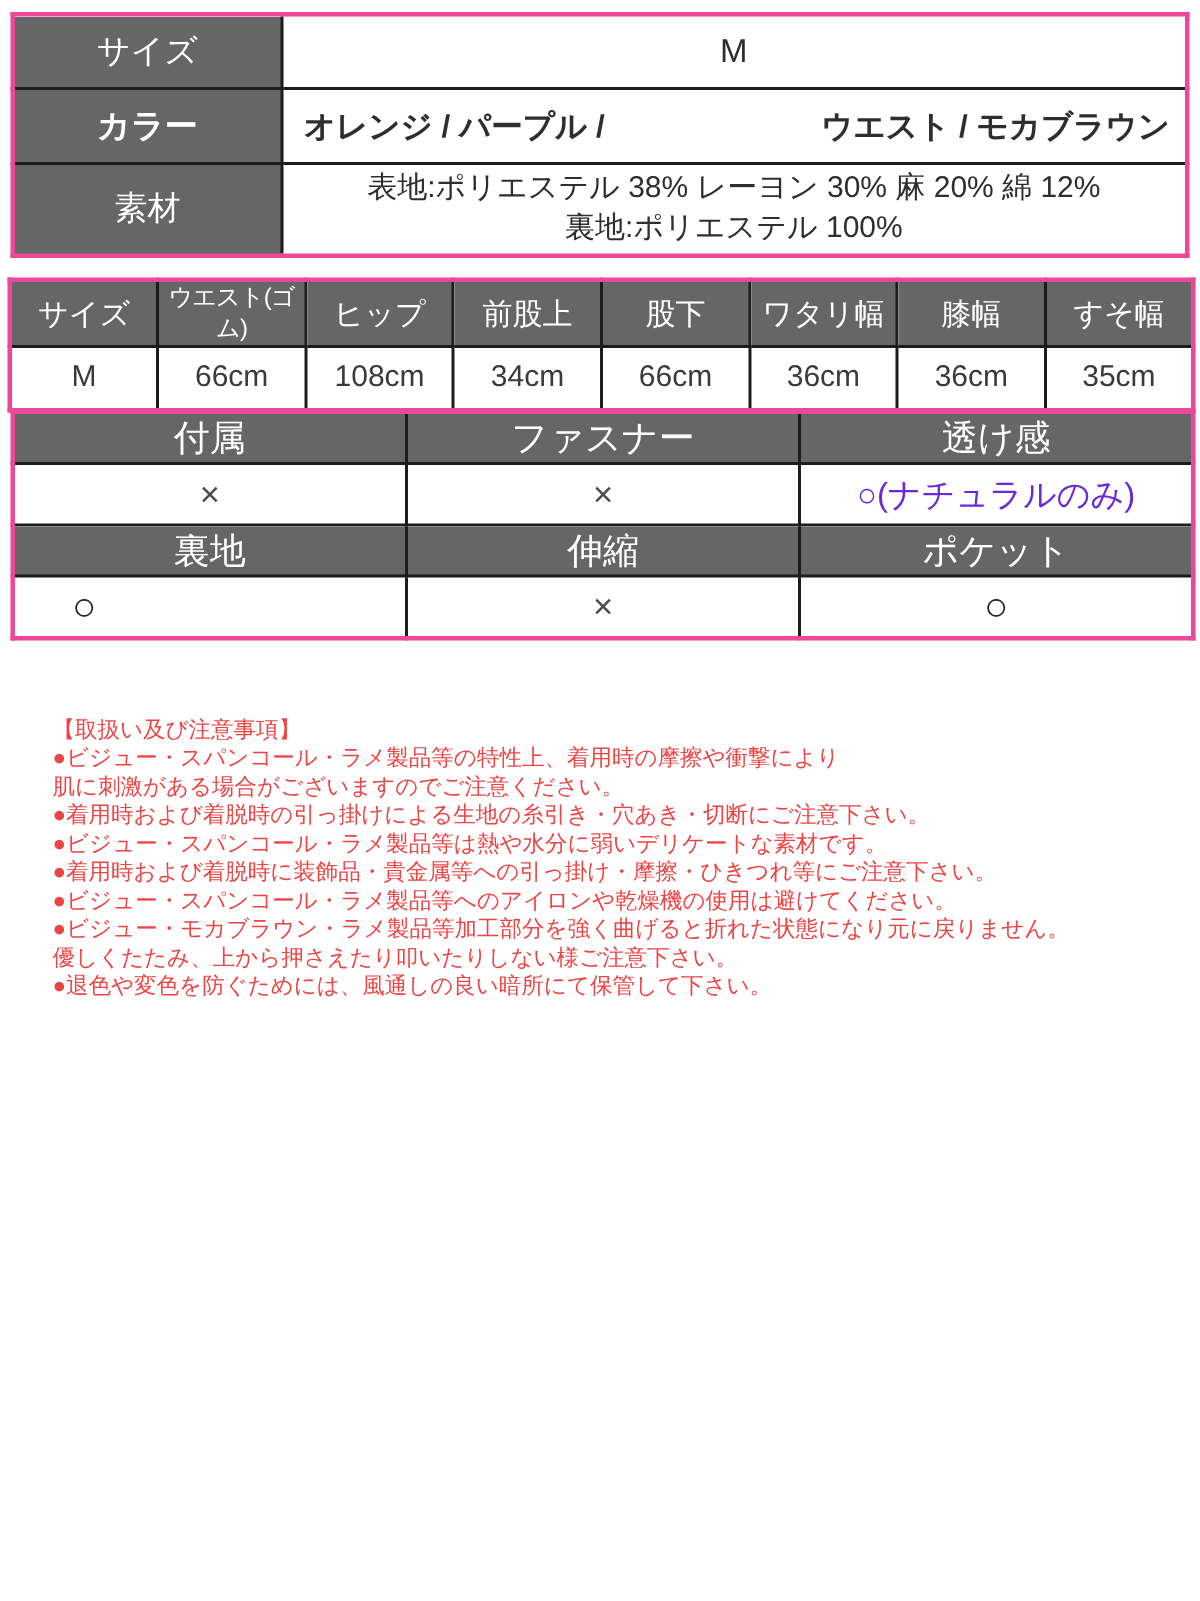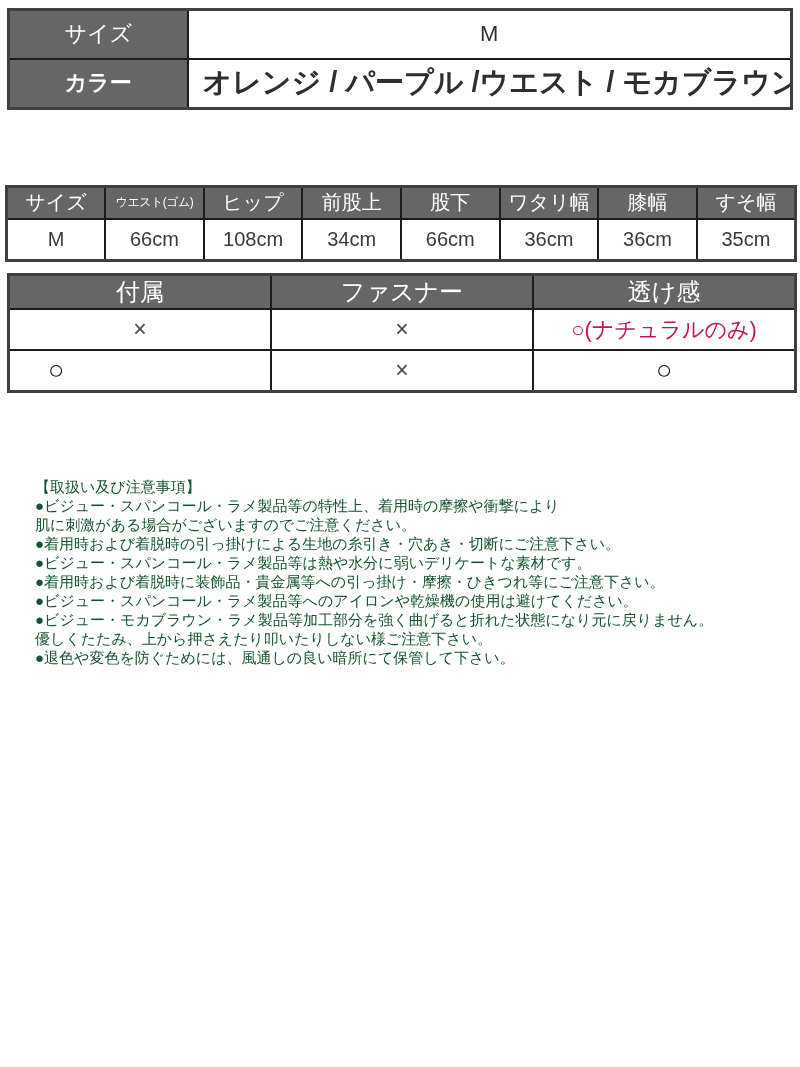--- a/index.html
+++ b/index.html
@@ -7,21 +7,21 @@
   body {
     width: 800px; height: 1067px;
     background: #ffffff;
     position: relative;
     font-family: "Liberation Sans", "DejaVu Sans", sans-serif;
   }
   table {
     border-collapse: collapse;
     table-layout: fixed;
     position: absolute;
-    border: 3px solid #404040;
+    border: 3px solid #ec4899;
   }
   th, td {
     border: 2px solid #1c1c1c;
     text-align: center;
     vertical-align: middle;
     padding: 0;
     overflow: hidden;
   }
   th {
     background: #666666;
@@ -35,47 +35,47 @@
   .t1 th { font-size: 22px; }
   .t1 .row-size th, .t1 .row-size td { height: 49px; }
   .t1 .row-color th, .t1 .row-color td { height: 50px; font-weight: bold; }
   .t1 .row-material th, .t1 .row-material td { height: 62px; }
   .t1 td { font-size: 22px; color: #2e2e2e; }
   .color-flex {
     display: flex;
     justify-content: space-between;
     align-items: center;
     padding: 0 10px 0 14px;
-    font-size: 29px;
+    font-size: 21px;
     white-space: nowrap;
   }
   .material-cell div { font-size: 20px; line-height: 27px; }
 
   
   .t2 { left: 5px; top: 185px; width: 792px; }
   .t2 th { height: 32px; font-size: 20px; }
-  .t2 th:nth-child(2) { font-size: 12px; letter-spacing: -0.5px; }
+  .t2 th:nth-child(2) { font-size: 16px; letter-spacing: -0.5px; }
   .t2 td { height: 42px; font-size: 20px; color: #3a3a3a; }
 
   
   .t3 { left: 7px; top: 273px; width: 790px; }
   .t3 th { height: 33px; font-size: 24px; }
   .t3 td { height: 41px; font-size: 23px; color: #4a4a4a; }
-  .t3 .val1 td:nth-child(3) { font-size: 22px; color: #be185d; }
+  .t3 .val1 td:nth-child(3) { font-size: 22px; color: #6d28d9; }
   .t3 .val2 td:nth-child(1) { text-align: left; padding-left: 38px; font-size: 27px; color: #222222; }
   .t3 .val2 td:nth-child(3) { font-size: 27px; color: #222222; }
 
   
   .notes {
     position: absolute;
     left: 35px; top: 477px;
     width: 750px;
     font-size: 15px;
     line-height: 19px;
-    color: #14532d;
+    color: #ef4444;
     white-space: nowrap;
   }
 </style>
 </head>
 <body>
 
 <table class="t1">
   <colgroup>
       <col class="c-label">
       <col>
@@ -85,20 +85,27 @@
     <th>サイズ</th>
     <td>M</td>
   </tr>
   <tr class="row-color">
     <th>カラー</th>
     <td>
       <div class="color-flex">
         <span>オレンジ / パープル /</span>
         <span>ウエスト / モカブラウン</span>
       </div>
+    </td>
+  </tr>
+  <tr class="row-material">
+    <th>素材</th>
+    <td class="material-cell">
+      <div>表地:ポリエステル 38% レーヨン 30% 麻 20% 綿 12%</div>
+      <div>裏地:ポリエステル 100%</div>
     </td>
   </tr>
 </tbody>
   </table>
 
 <table class="t2">
   <tbody>
       <tr>
     <th>サイズ</th>
     <th>ウエスト(ゴム)</th>
@@ -127,20 +134,25 @@
       <tr>
     <th>付属</th>
     <th>ファスナー</th>
     <th>透け感</th>
   </tr>
   <tr class="val1">
     <td>×</td>
     <td>×</td>
     <td>○(ナチュラルのみ)</td>
   </tr>
+  <tr>
+    <th>裏地</th>
+    <th>伸縮</th>
+    <th>ポケット</th>
+  </tr>
   <tr class="val2">
     <td>○</td>
     <td>×</td>
     <td>○</td>
   </tr>
 </tbody>
   </table>
 
 <div class="notes">
   <div>【取扱い及び注意事項】</div>

